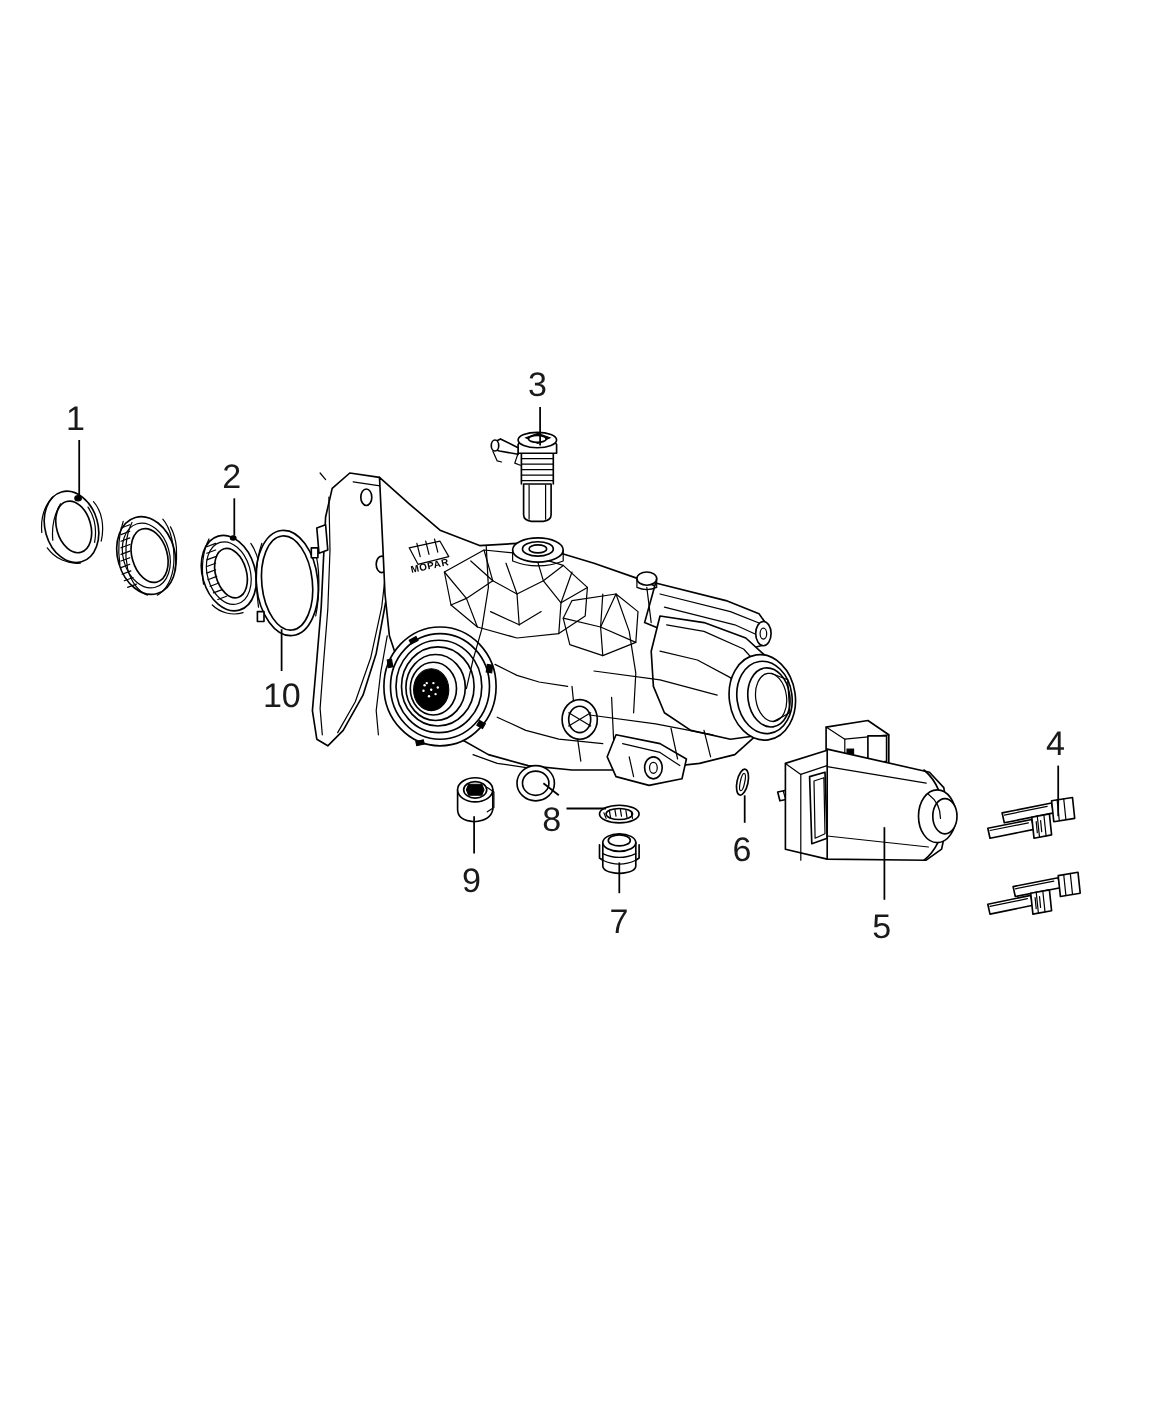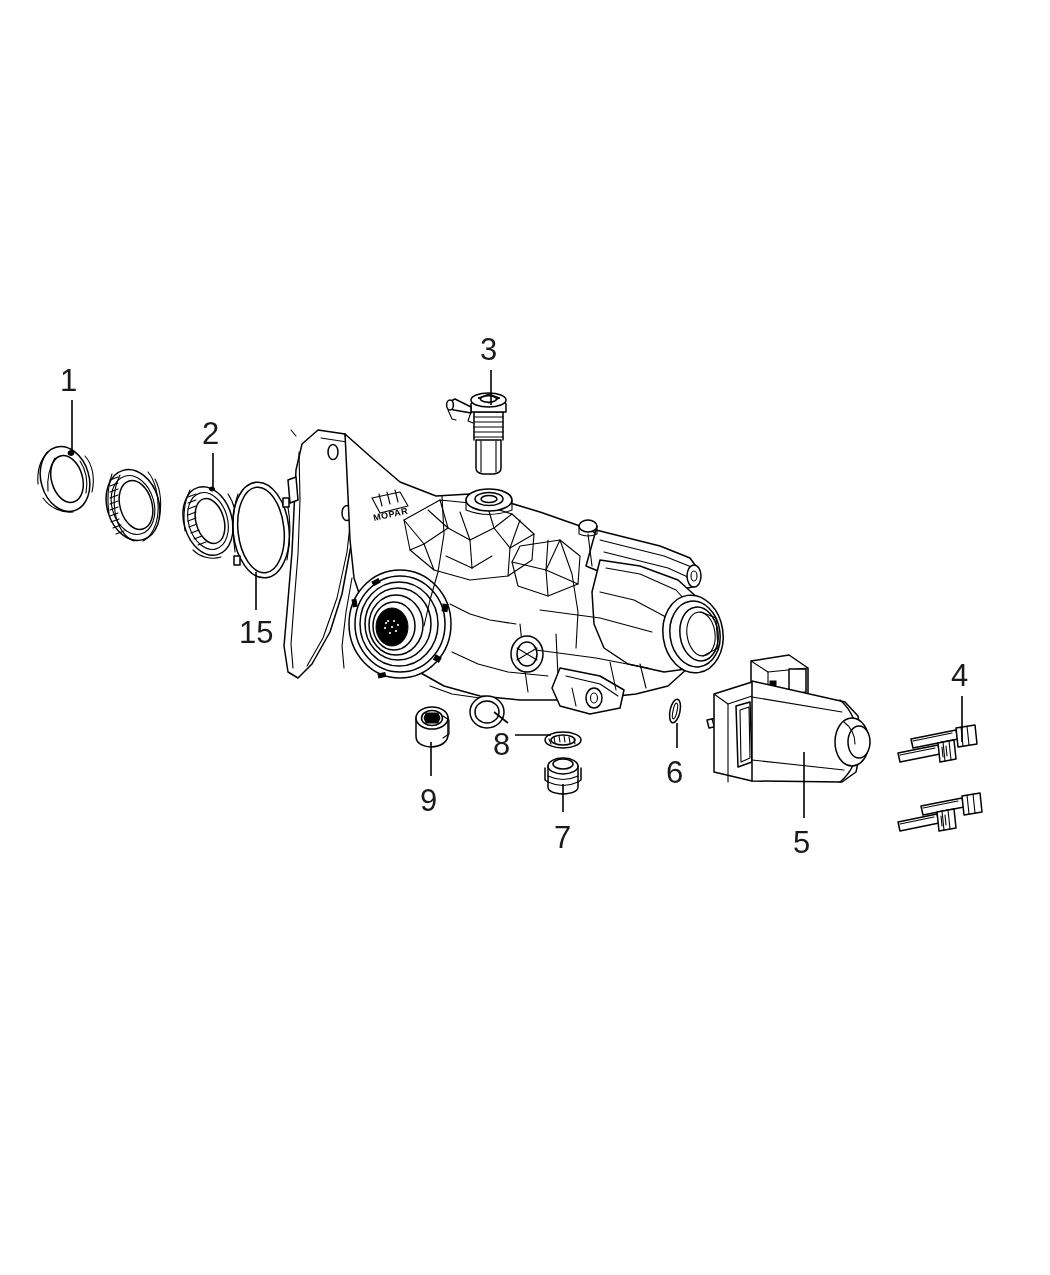--- a/index.html
+++ b/index.html
@@ -411,15 +411,15 @@
 
   <div class="callout-label" style="left:60px;  top:365px;">1</div>
   <div class="callout-label" style="left:202px; top:418px;">2</div>
   <div class="callout-label" style="left:480px; top:334px;">3</div>
   <div class="callout-label" style="left:951px; top:660px;">4</div>
   <div class="callout-label" style="left:793px; top:827px;">5</div>
   <div class="callout-label" style="left:666px; top:757px;">6</div>
   <div class="callout-label" style="left:554px; top:822px;">7</div>
   <div class="callout-label" style="left:493px; top:729px;">8</div>
   <div class="callout-label" style="left:420px; top:785px;">9</div>
-  <div class="callout-label" style="left:239px; top:617px;">15</div>
+  <div class="callout-label" style="left:239px; top:617px;">10</div>
 
 </div>
 
 </body></html>

